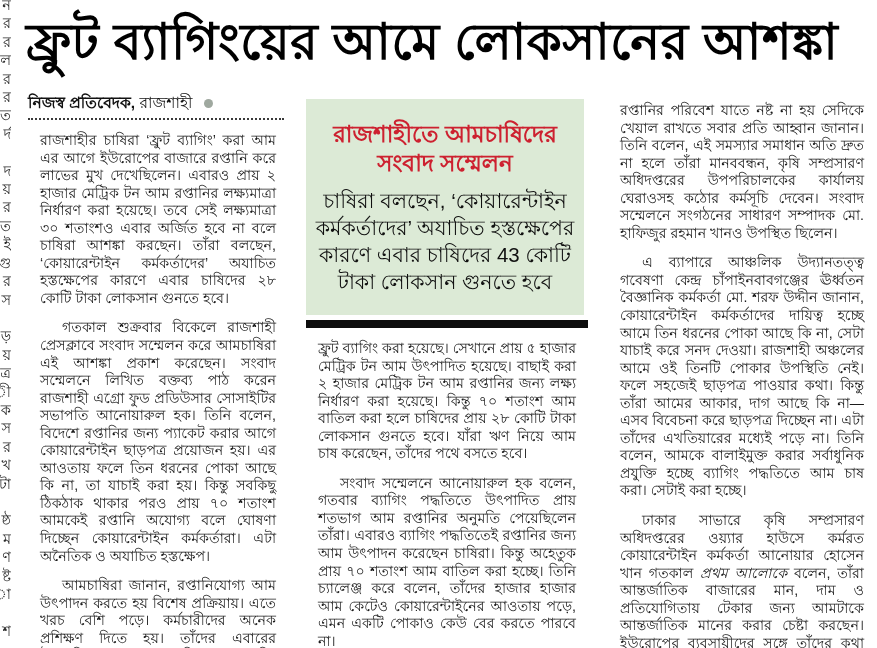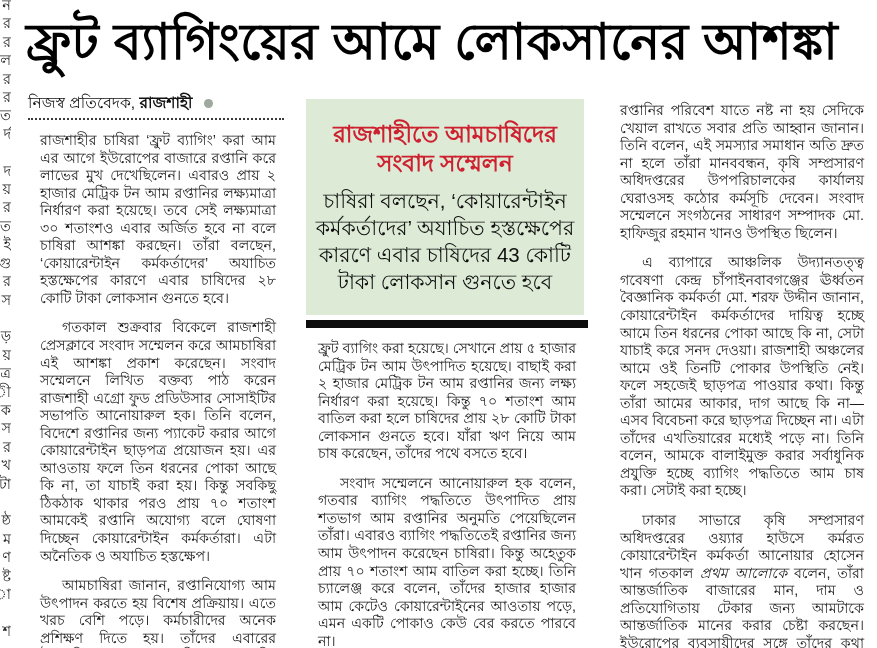--- a/index.html
+++ b/index.html
@@ -16,22 +16,22 @@
   .headline{
     position:absolute;left:26px;top:-6px;width:851px;height:96px;margin:0;
     font-size:50px;font-weight:bold;color:#000;line-height:96px;
     white-space:nowrap;letter-spacing:0.5px;
   }
   .col{position:absolute;}
   .col1{left:28px;top:92px;width:260px;}
   .col2{left:306px;top:99px;width:282px;}
   .col3{left:608px;top:90px;width:268px;}
   .byline{font-size:15.5px;line-height:22px;color:#111;}
-  .byline .reporter{font-weight:normal;}
-  .byline .place{font-weight:bold;}
+  .byline .reporter{font-weight:bold;}
+  .byline .place{font-weight:normal;}
   .byline-dot{
     display:inline-block;width:9px;height:9px;border-radius:50%;
     background:var(--dot_gray,#9fa89f);margin-left:7px;vertical-align:middle;
   }
   .dotted-rule{
     width:256px;border-bottom:2px dotted #3a3a3a;margin:3px 0 7px 0;height:1px;
   }
   .col p{
     margin:12px;font-size:14.2px;line-height:17.55px;text-align:justify;color:#1b1b1b;
   }

